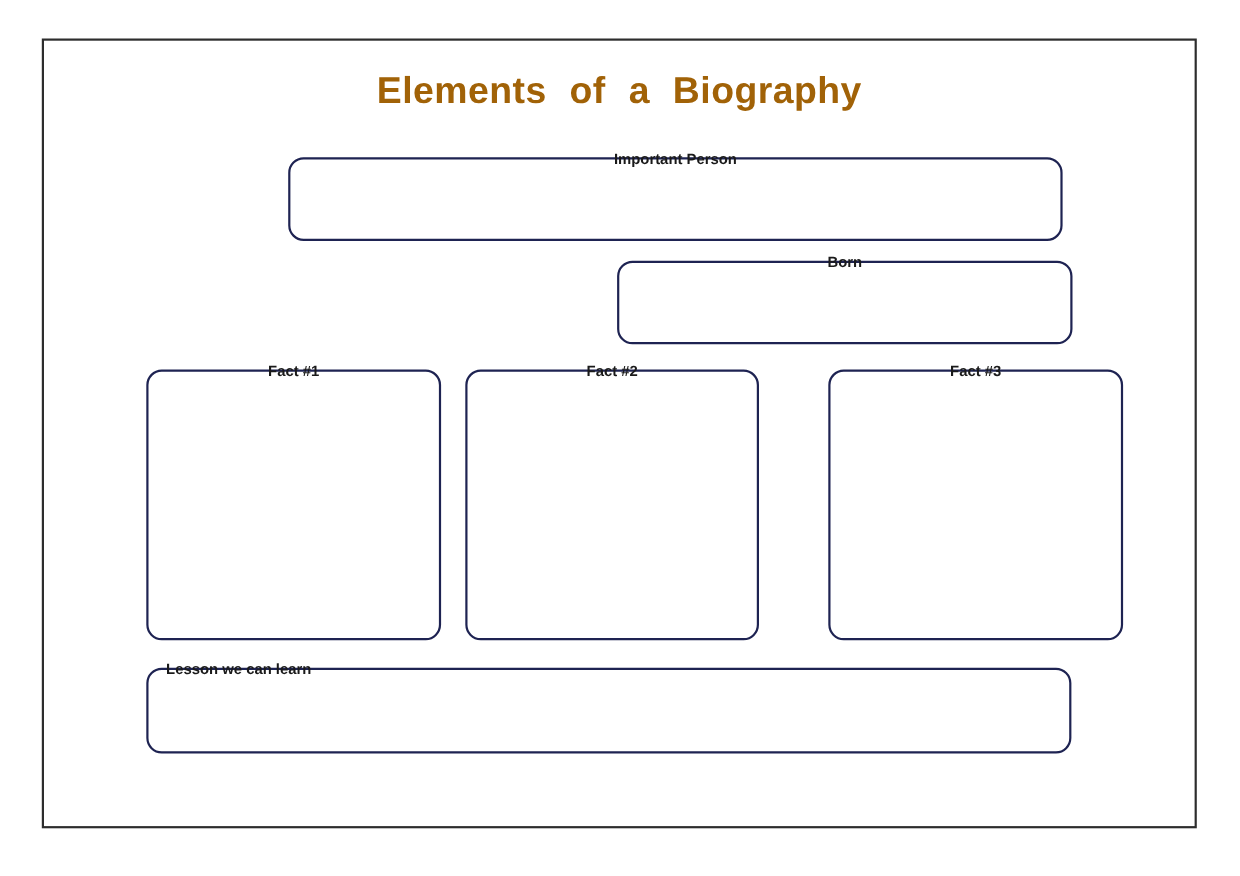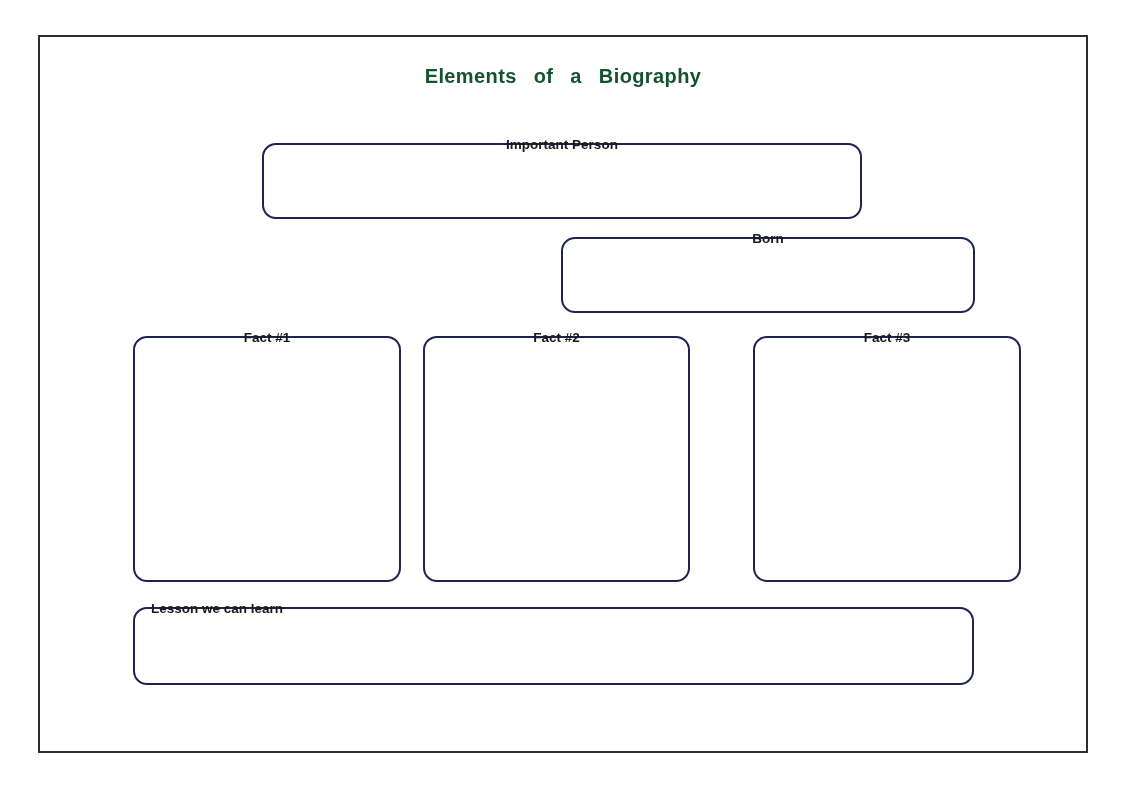--- a/index.html
+++ b/index.html
@@ -35,25 +35,25 @@
     background: #ffffff;
   }
 
   
   .worksheet-title {
     position: absolute;
     left: 0;
     right: 0;
     top: 28px;
     text-align: center;
-    font-size: 20px;
+    font-size: 34px;
     font-weight: bold;
     letter-spacing: 0.4px;
     word-spacing: 11px;
-    color: #14532d;
+    color: #a16207;
     line-height: 1.1;
     white-space: nowrap;
   }
 
   
   .organizer-box {
     position: absolute;
     border: 2px solid #1e2352;
     border-radius: 14px;
     background: #ffffff;
@@ -80,21 +80,21 @@
   .box-label.left-aligned {
     left: 4px;
     text-align: left;
     padding-left: 12px;
   }
 
   
   .box-important-person {
     left: 222px;
     top: 106px;
-    width: 600px;
+    width: 704px;
     height: 76px;
   }
 
   .box-born {
     left: 93px;
     top: 200px;
     width: 410px;
     height: 76px;
   }
 

